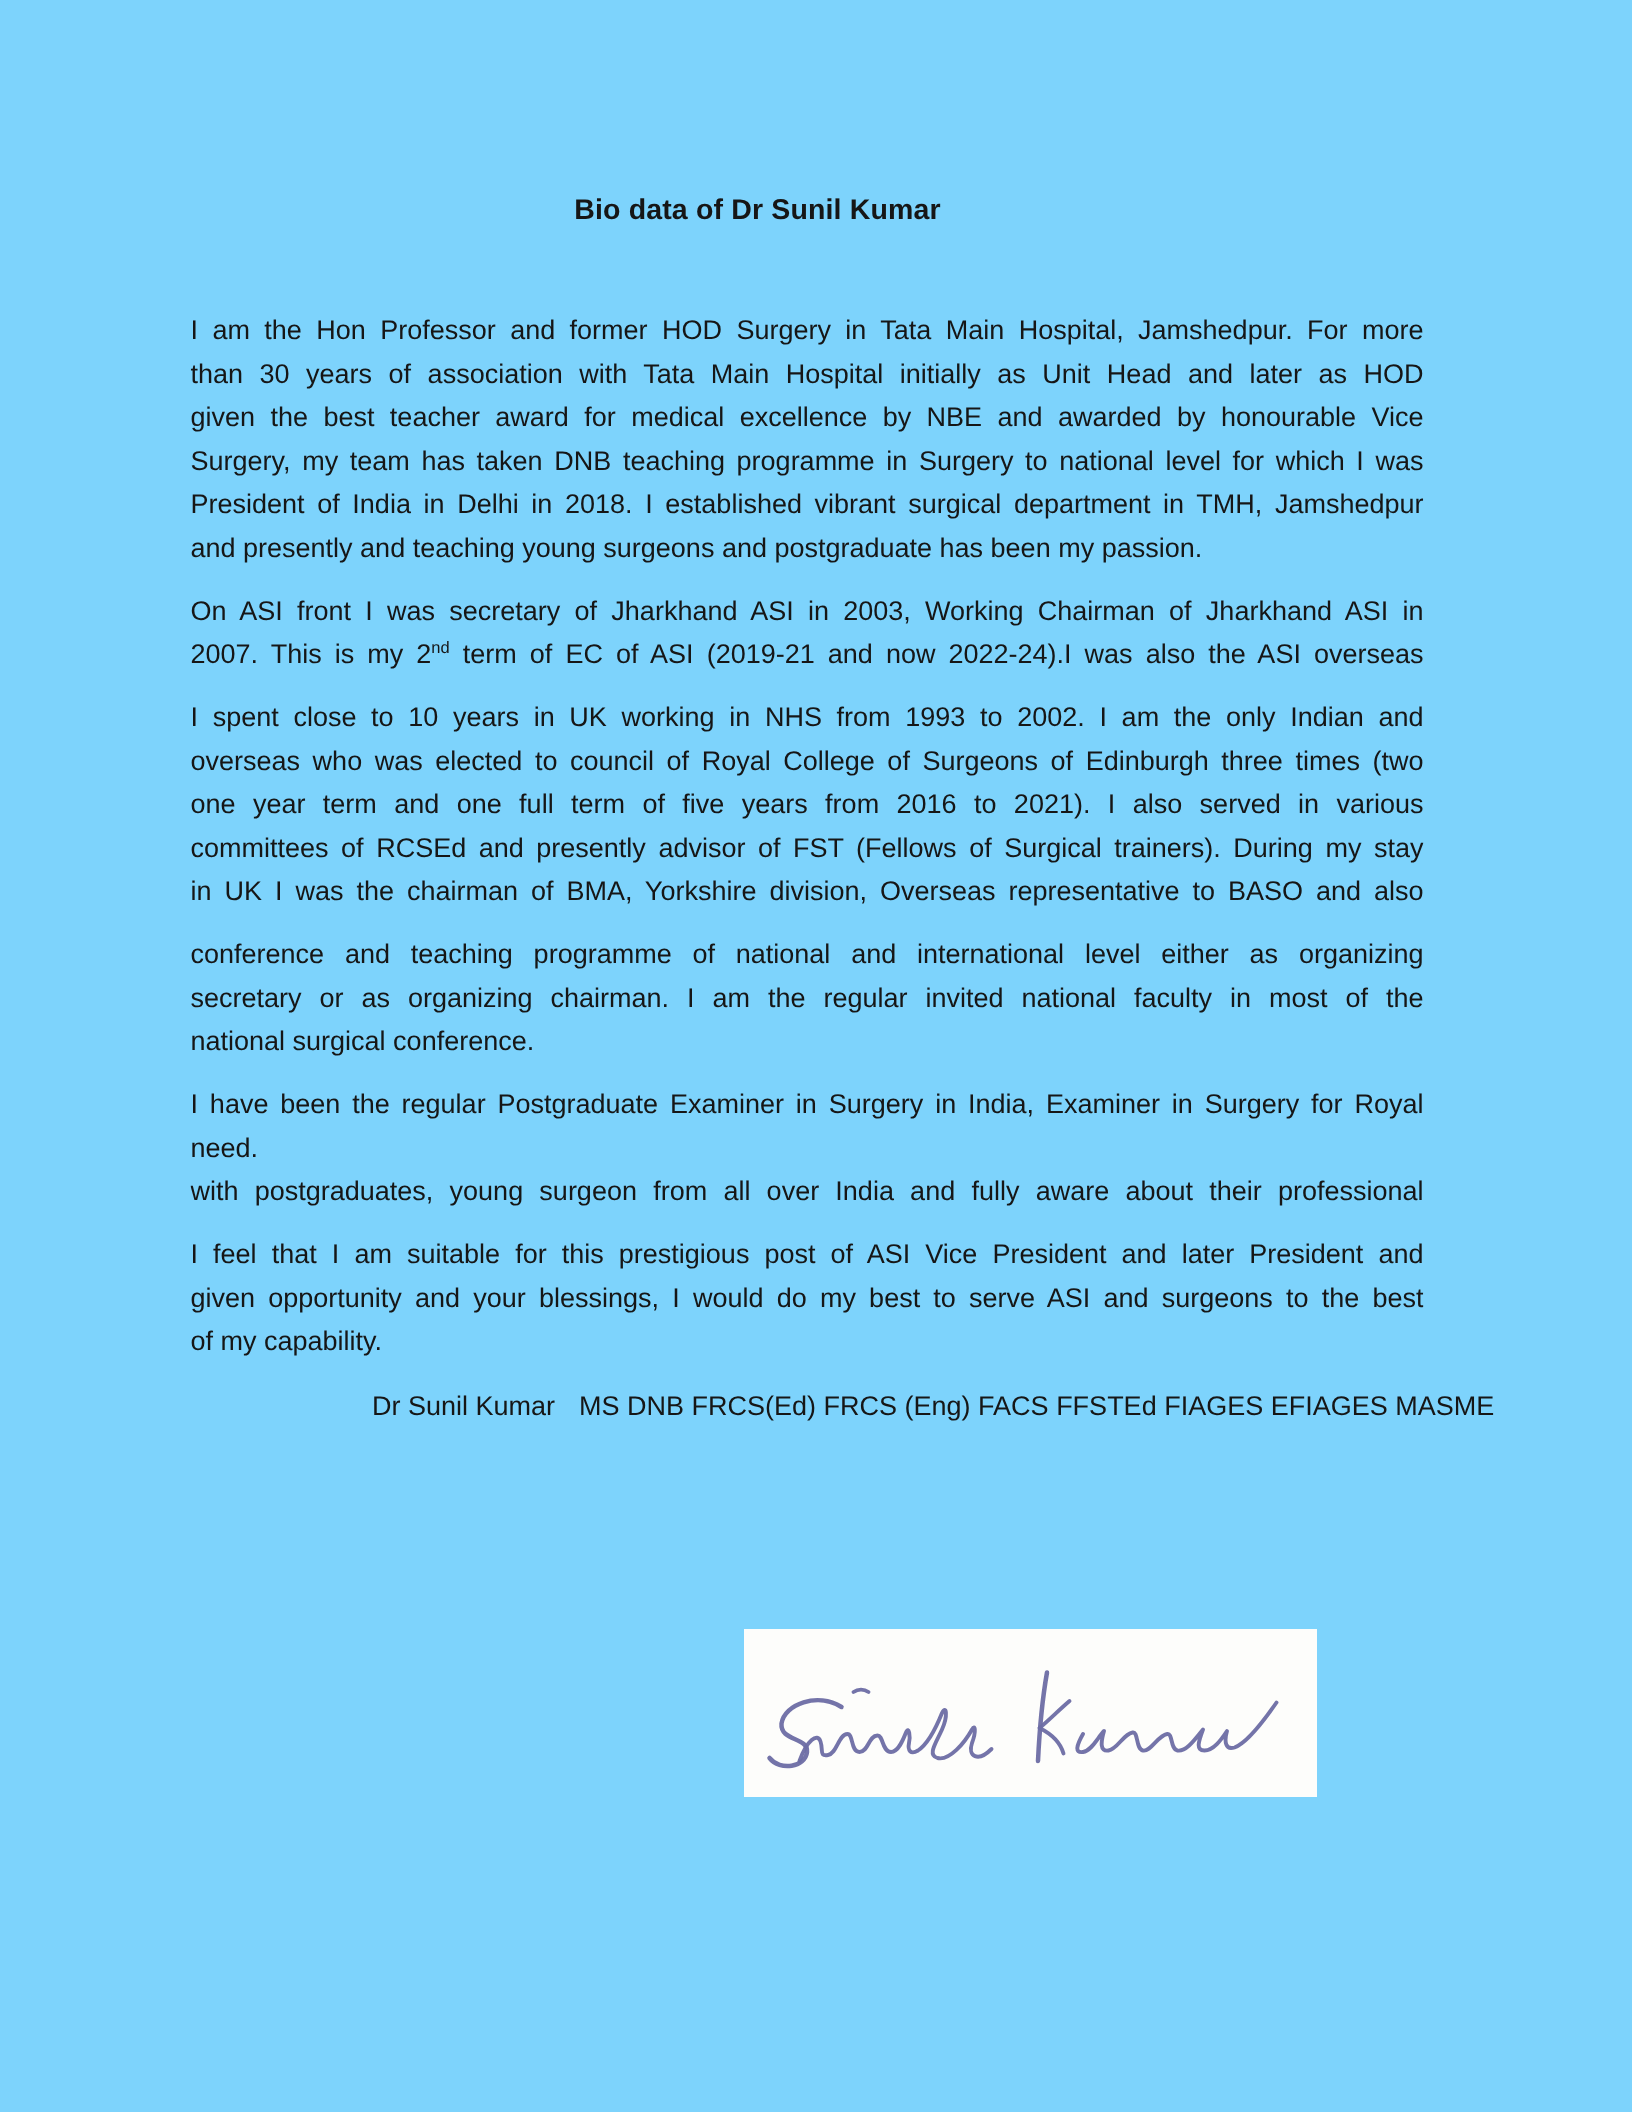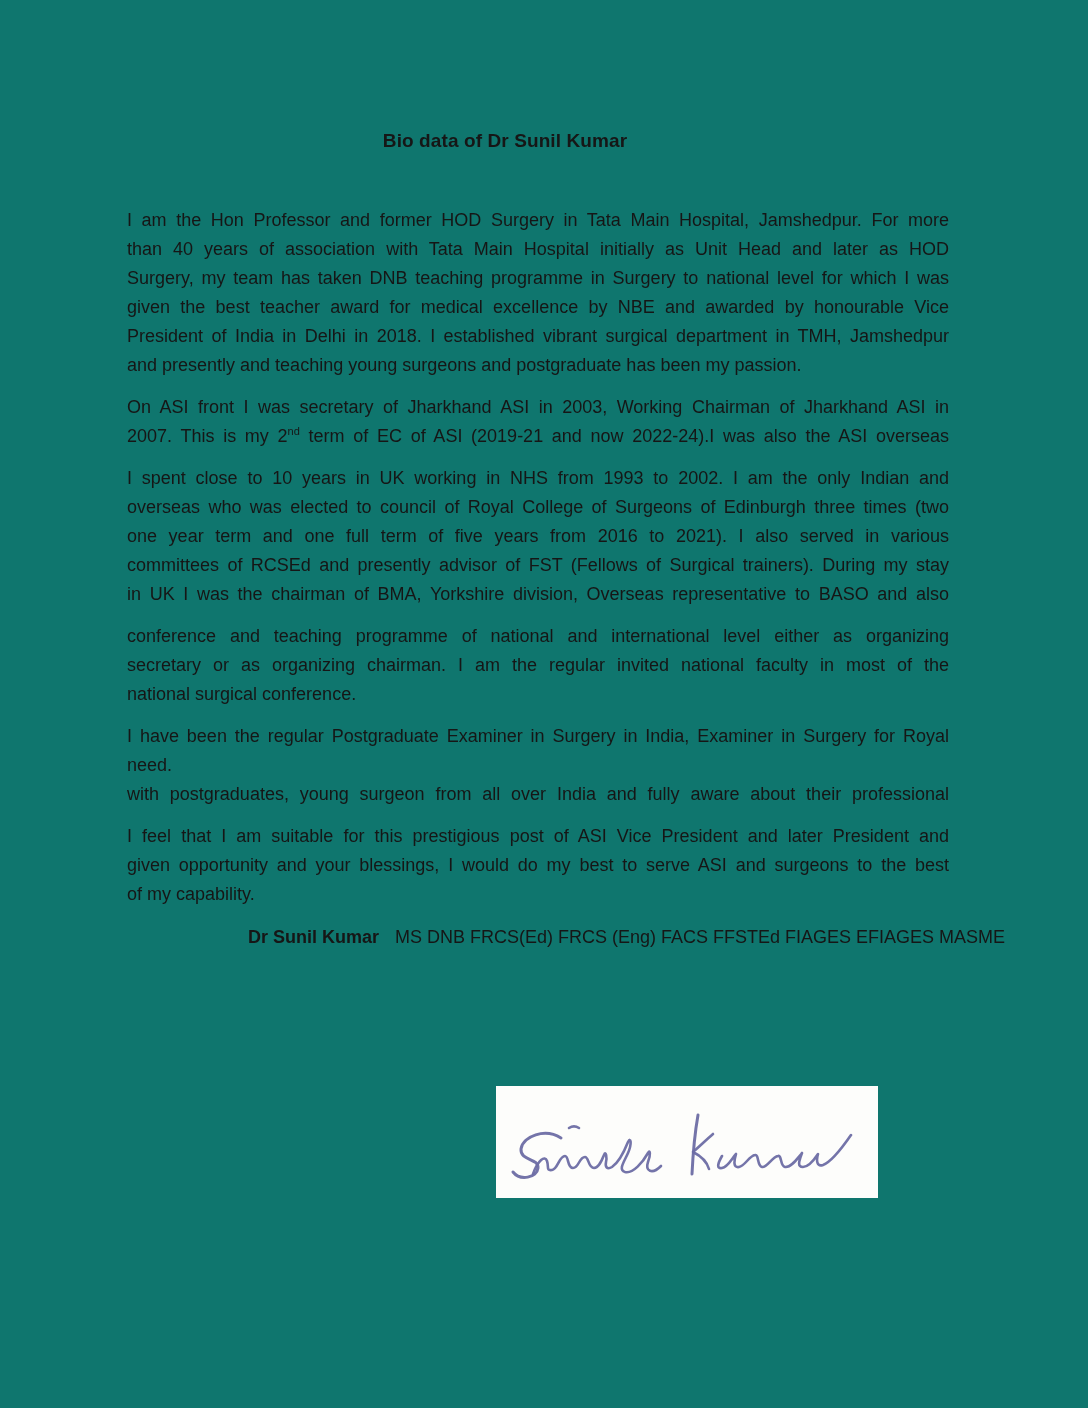--- a/index.html
+++ b/index.html
@@ -1,20 +1,20 @@
 <!DOCTYPE html>
 <html><head>
 <meta charset="utf-8">
 <style>
   html, body { margin: 0; padding: 0; background: #ffffff; }
   .page {
     position: relative;
     width: 1088px;
     height: 1408px;
-    background: #0f766e;
+    background: #7dd3fc;
     font-family: "Liberation Sans", sans-serif;
     color: #161616;
     overflow: hidden;
   }
   .doc-title {
     position: absolute;
     top: 130px;
     left: 127px;
     width: 756px;
     text-align: center;
@@ -43,21 +43,21 @@
     line-height: 0;
     vertical-align: super;
   }
   .byline {
     margin-top: 14px;
     padding-left: 121px;
     height: 29px;
     line-height: 29px;
     white-space: nowrap;
   }
-  .byline .name { margin-right: 16px; font-weight: bold; }
+  .byline .name { margin-right: 16px; }
   .sig-scan {
     position: absolute;
     left: 496px;
     top: 1086px;
     width: 382px;
     height: 112px;
     background: #fdfdfb;
   }
   .signature {
     position: absolute;
@@ -71,23 +71,23 @@
 <body>
 
 <div class="page">
 
   <div class="doc-title">Bio data of Dr Sunil Kumar</div>
 
   <div class="body-text">
 
     <div class="para">
       <div class="jline">I am the Hon Professor and former HOD Surgery in Tata Main Hospital, Jamshedpur. For more</div>
-      <div class="jline">than 40 years of association with Tata Main Hospital initially as Unit Head and later as HOD</div>
+      <div class="jline">than 30 years of association with Tata Main Hospital initially as Unit Head and later as HOD</div>
+      <div class="jline">given the best teacher award for medical excellence by NBE and awarded by honourable Vice</div>
       <div class="jline">Surgery, my team has taken DNB teaching programme in Surgery to national level for which I was</div>
-      <div class="jline">given the best teacher award for medical excellence by NBE and awarded by honourable Vice</div>
       <div class="jline">President of India in Delhi in 2018. I established vibrant surgical department in TMH, Jamshedpur</div>
       <div class="jline last">and presently and teaching young surgeons and postgraduate has been my passion.</div>
     </div>
 
     <div class="para">
       <div class="jline">On ASI front I was secretary of Jharkhand ASI in 2003, Working Chairman of Jharkhand ASI in</div>
       <div class="jline"><span>2007. This is my 2</span><sup class="ord">nd</sup><span> term of EC of ASI (2019-21 and now 2022-24).I was also the ASI overseas</span></div>
     </div>
 
     <div class="para">

